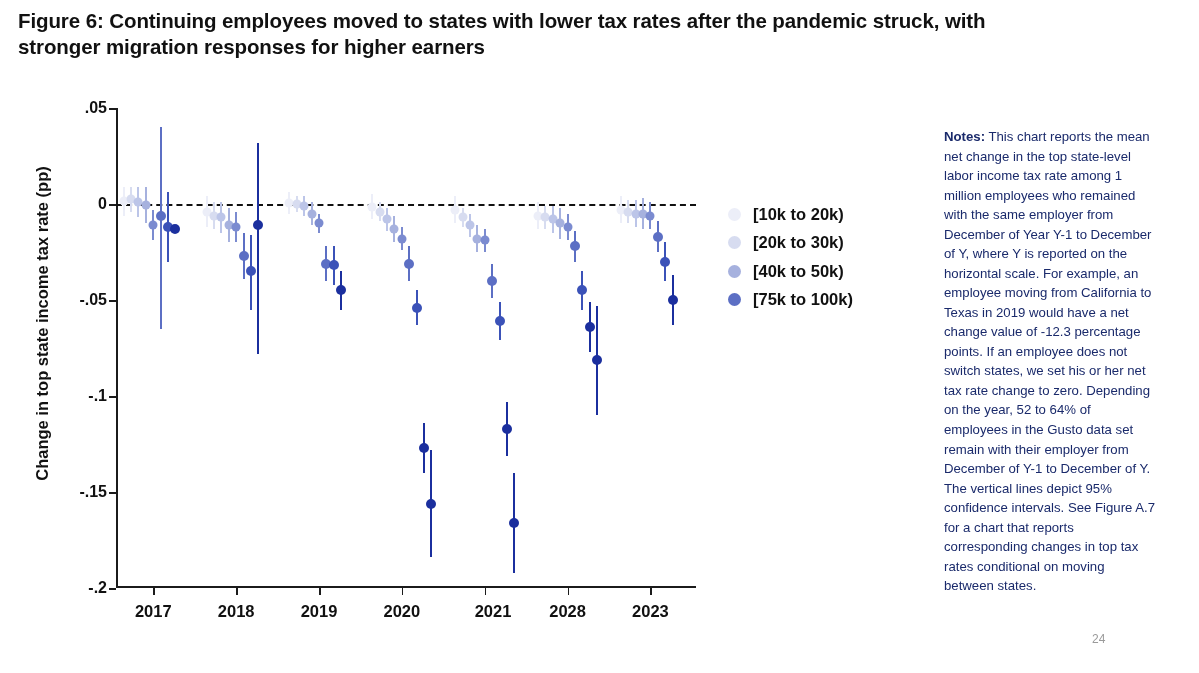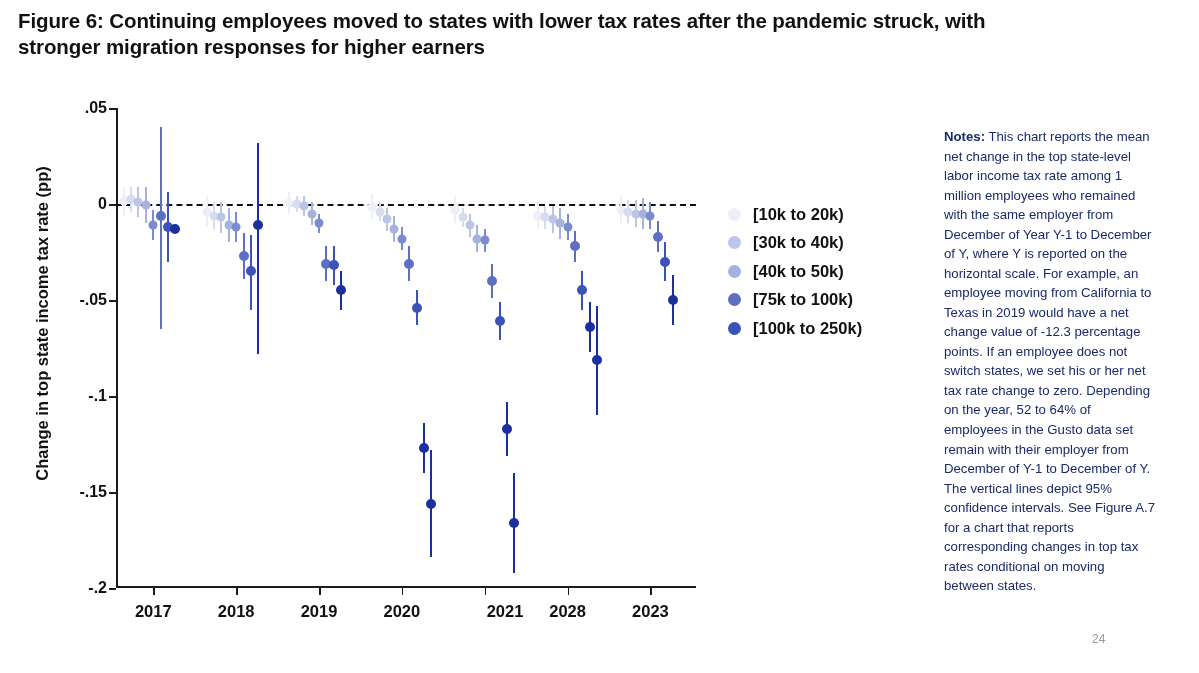--- a/index.html
+++ b/index.html
@@ -206,21 +206,21 @@
       <div id="x-ticks">
           <div class="xtick-mark" style="left: 37.2857px;"></div>
           <div class="xtick-label" style="left: 37.2857px;">2017</div>
           <div class="xtick-mark" style="left: 120.143px;"></div>
           <div class="xtick-label" style="left: 120.143px; text-align: right;">2018</div>
           <div class="xtick-mark" style="left: 203px;"></div>
           <div class="xtick-label" style="left: 203px;">2019</div>
           <div class="xtick-mark" style="left: 285.857px;"></div>
           <div class="xtick-label" style="left: 285.857px;">2020</div>
           <div class="xtick-mark" style="left: 368.714px;"></div>
-          <div class="xtick-label" style="left: 389px; text-align: center;">2021</div>
+          <div class="xtick-label" style="left: 377px; text-align: center;">2021</div>
           <div class="xtick-mark" style="left: 451.571px;"></div>
           <div class="xtick-label" style="left: 451.571px;">2028</div>
           <div class="xtick-mark" style="left: 534.429px;"></div>
           <div class="xtick-label" style="left: 534.429px;">2023</div>
         </div>
       <div id="marks">
           <div class="err-bar" style="left: 7.68571px; top: 78.72px; height: 28.8px; background: rgb(236, 238, 248);"></div>
           <div class="pt" style="width: 9px; height: 9px; left: 7.68571px; top: 93.12px; background: rgb(236, 238, 248);"></div>
           <div class="err-bar" style="left: 90.5429px; top: 88.32px; height: 30.72px; background: rgb(236, 238, 248);"></div>
           <div class="pt" style="width: 9px; height: 9px; left: 90.5429px; top: 103.68px; background: rgb(236, 238, 248);"></div>
@@ -341,35 +341,31 @@
     </div>
   </div>
 
   <div id="legend">
     <div id="legend-items">
         <div class="legend-row">
           <span class="legend-dot" style="background: rgb(236, 238, 248);"></span>
           <span class="legend-text">[10k to 20k)</span>
         </div>
         <div class="legend-row">
-          <span class="legend-dot" style="background: rgb(188, 197, 232);"></span>
-          <span class="legend-text">[30k to 40k)</span>
+          <span class="legend-dot" style="background: rgb(215, 220, 240);"></span>
+          <span class="legend-text">[20k to 30k)</span>
         </div>
         <div class="legend-row">
           <span class="legend-dot" style="background: rgb(166, 177, 222);"></span>
           <span class="legend-text">[40k to 50k)</span>
         </div>
         <div class="legend-row">
           <span class="legend-dot" style="background: rgb(92, 111, 196);"></span>
           <span class="legend-text">[75k to 100k)</span>
         </div>
-        <div class="legend-row">
-          <span class="legend-dot" style="background: rgb(59, 82, 184);"></span>
-          <span class="legend-text">[100k to 250k)</span>
-        </div>
       </div>
   </div>
 
   <div id="notes">
     <span>Notes:</span><span class="notes-body"> This chart reports the mean net change in the top state-level labor income tax rate among 1 million employees who remained with the same employer from December of Year Y-1 to December of Y, where Y is reported on the horizontal scale. For example, an employee moving from California to Texas in 2019 would have a net change value of    -12.3 percentage points. If an employee does not switch states, we set his or her net tax rate change to zero. Depending on the year, 52 to 64% of employees in the Gusto data set remain with their employer from December of Y-1 to December of Y. The vertical lines depict 95% confidence intervals. See Figure A.7 for a chart that reports corresponding changes in top tax rates conditional on moving between states.</span>
   </div>
 
   <div id="page-number">24</div>
 
 </div>

